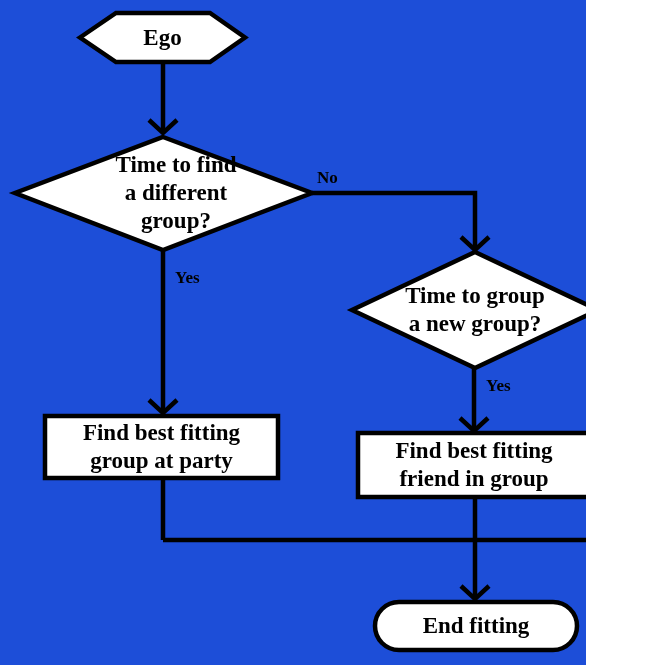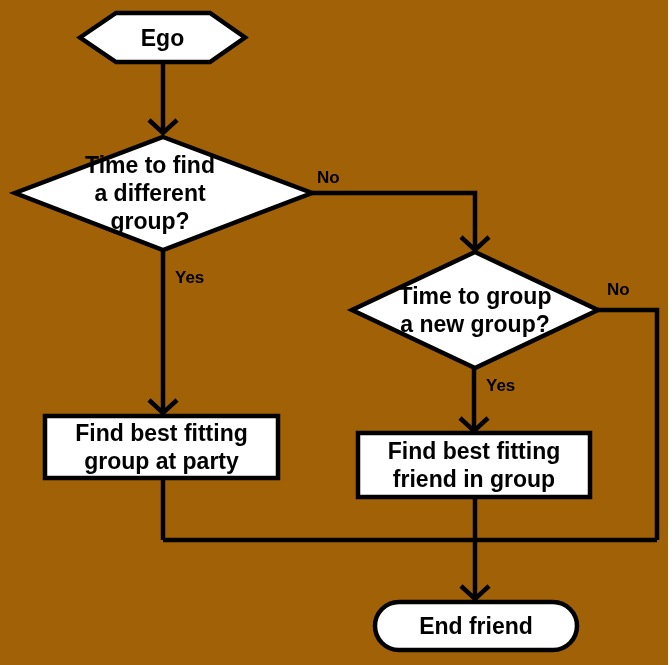--- a/index.html
+++ b/index.html
@@ -2,24 +2,24 @@
 <html><head>
 <meta charset="utf-8">
 <style>
   html, body {
     margin: 0;
     padding: 0;
     background: #ffffff;
   }
   .canvas {
     position: relative;
-    width: 668px;
+    width: 586px;
     height: 665px;
-    background: #a16207;
-    font-family: Liberation Sans, sans-serif;
+    background: #1d4ed8;
+    font-family: Liberation Serif, serif;
     color: #000000;
     overflow: hidden;
   }
   .canvas svg {
     position: absolute;
     left: 0;
     top: 0;
   }
   .conn {
     stroke: #000000;
@@ -87,34 +87,34 @@
     <polygon class="shape" points="80,37.5 116,13 210,13 245,37.5 210,62 116,62"></polygon>
     <polygon class="shape" points="163,137 312,193 163,250 15,193"></polygon>
     <polygon class="shape" points="475,252 598,310 475,368 352,310"></polygon>
     <rect class="shape" x="45" y="416" width="233" height="62"></rect>
     <rect class="shape" x="358" y="433" width="232" height="64"></rect>
     <rect class="shape" x="375" y="602" width="202" height="48" rx="24" ry="24"></rect>
   </svg>
 
   <div class="node-label" style="left:80px; top:13px; width:165px; height:49px;">Ego</div>
 
-  <div class="node-label" style="left:50px; top:139px; width:200px; height:108px;">Time to find
+  <div class="node-label" style="left:76px; top:139px; width:200px; height:108px;">Time to find
 a different
 group?</div>
 
   <div class="node-label" style="left:365px; top:281px; width:220px; height:58px;">Time to group
 a new group?</div>
 
   <div class="node-label" style="left:45px; top:416px; width:233px; height:62px;">Find best fitting
 group at party</div>
 
   <div class="node-label" style="left:358px; top:433px; width:232px; height:64px;">Find best fitting
 friend in group</div>
 
-  <div class="node-label" style="left:375px; top:602px; width:202px; height:48px;">End friend</div>
+  <div class="node-label" style="left:375px; top:602px; width:202px; height:48px;">End fitting</div>
 
   <div class="edge-label" style="left:317px; top:166px;">No</div>
 
   <div class="edge-label" style="left:175px; top:266px;">Yes</div>
 
   <div class="edge-label" style="left:607px; top:278px;">No</div>
 
   <div class="edge-label" style="left:486px; top:374px;">Yes</div>
 
 </div>

